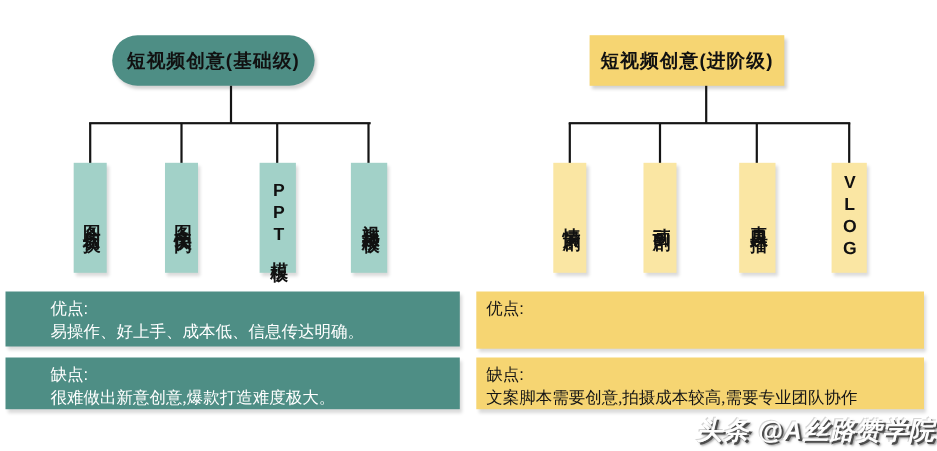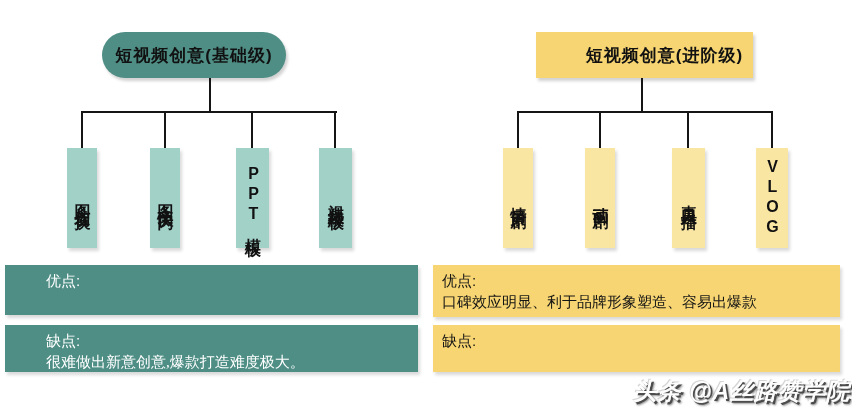--- a/index.html
+++ b/index.html
@@ -6,21 +6,21 @@
   body{font-family:"Liberation Sans", sans-serif;}
   #stage{position:relative;width:852px;height:410px;background:#fff;overflow:hidden;}
 
   
   .tree-header{
     position:absolute;height:46px;display:flex;align-items:center;justify-content:center;
     font-weight:bold;font-size:17px;color:#111;letter-spacing:1px;
     box-shadow:2px 3px 3px rgba(0,0,0,0.18);
   }
   #header-basic{left:102px;top:32px;width:184px;background:var(--teal-dark,#4E8E85);border-radius:23px;}
-  #header-adv{left:536px;top:32px;width:177px;background:var(--yellow-dark,#F6D572);padding-left:40px;}
+  #header-adv{left:536px;top:32px;width:177px;background:var(--yellow-dark,#F6D572);}
 
   
   .line{position:absolute;background:var(--line,#151515);}
   .stem{width:2px;height:34px;top:78px;}
   .rail{height:2px;top:111px;width:256px;}
   .drop{width:2px;height:37px;top:112px;}
 
   
   .leaf{
     position:absolute;top:148px;height:100px;
@@ -65,20 +65,21 @@
   <div class="line drop" style="left:251px;"></div>
   <div class="line drop" style="left:334px;"></div>
 
   <div class="leaf teal" style="left:67px;width:30px;">图片切换</div>
   <div class="leaf teal" style="left:150px;width:30px;">图文快闪</div>
   <div class="leaf teal" style="left:236px;width:33px;">PPT模板</div>
   <div class="leaf teal" style="left:319px;width:33px;">视频模板</div>
 
   <div class="bar teal" id="pros-basic">
     <div class="lbl">优点:</div>
+    <div class="txt">易操作、好上手、成本低、信息传达明确。</div>
   </div>
   <div class="bar teal" id="cons-basic">
     <div class="lbl">缺点:</div>
     <div class="txt">很难做出新意创意,爆款打造难度极大。</div>
   </div>
 
   <div class="tree-header" id="header-adv">短视频创意(进阶级)</div>
 
   <div class="line stem" style="left:641px;"></div>
   <div class="line rail" style="left:517px;"></div>
@@ -87,20 +88,20 @@
   <div class="line drop" style="left:687px;"></div>
   <div class="line drop" style="left:771px;"></div>
 
   <div class="leaf yellow" style="left:503px;width:30px;">情景剧</div>
   <div class="leaf yellow" style="left:585px;width:30px;">动画剧</div>
   <div class="leaf yellow" style="left:672px;width:33px;">真人口播</div>
   <div class="leaf yellow" style="left:756px;width:32px;">VLOG</div>
 
   <div class="bar yellow" id="pros-adv">
     <div class="lbl">优点:</div>
-    <div class="txt">口碑效应明显、利于品牌形象塑造、容易出爆款</div>
   </div>
   <div class="bar yellow" id="cons-adv">
     <div class="lbl">缺点:</div>
+    <div class="txt">文案脚本需要创意,拍摄成本较高,需要专业团队协作</div>
   </div>
 
   <div id="watermark">头条 @A丝路赞学院</div>
 </div>
 
 </body></html>

